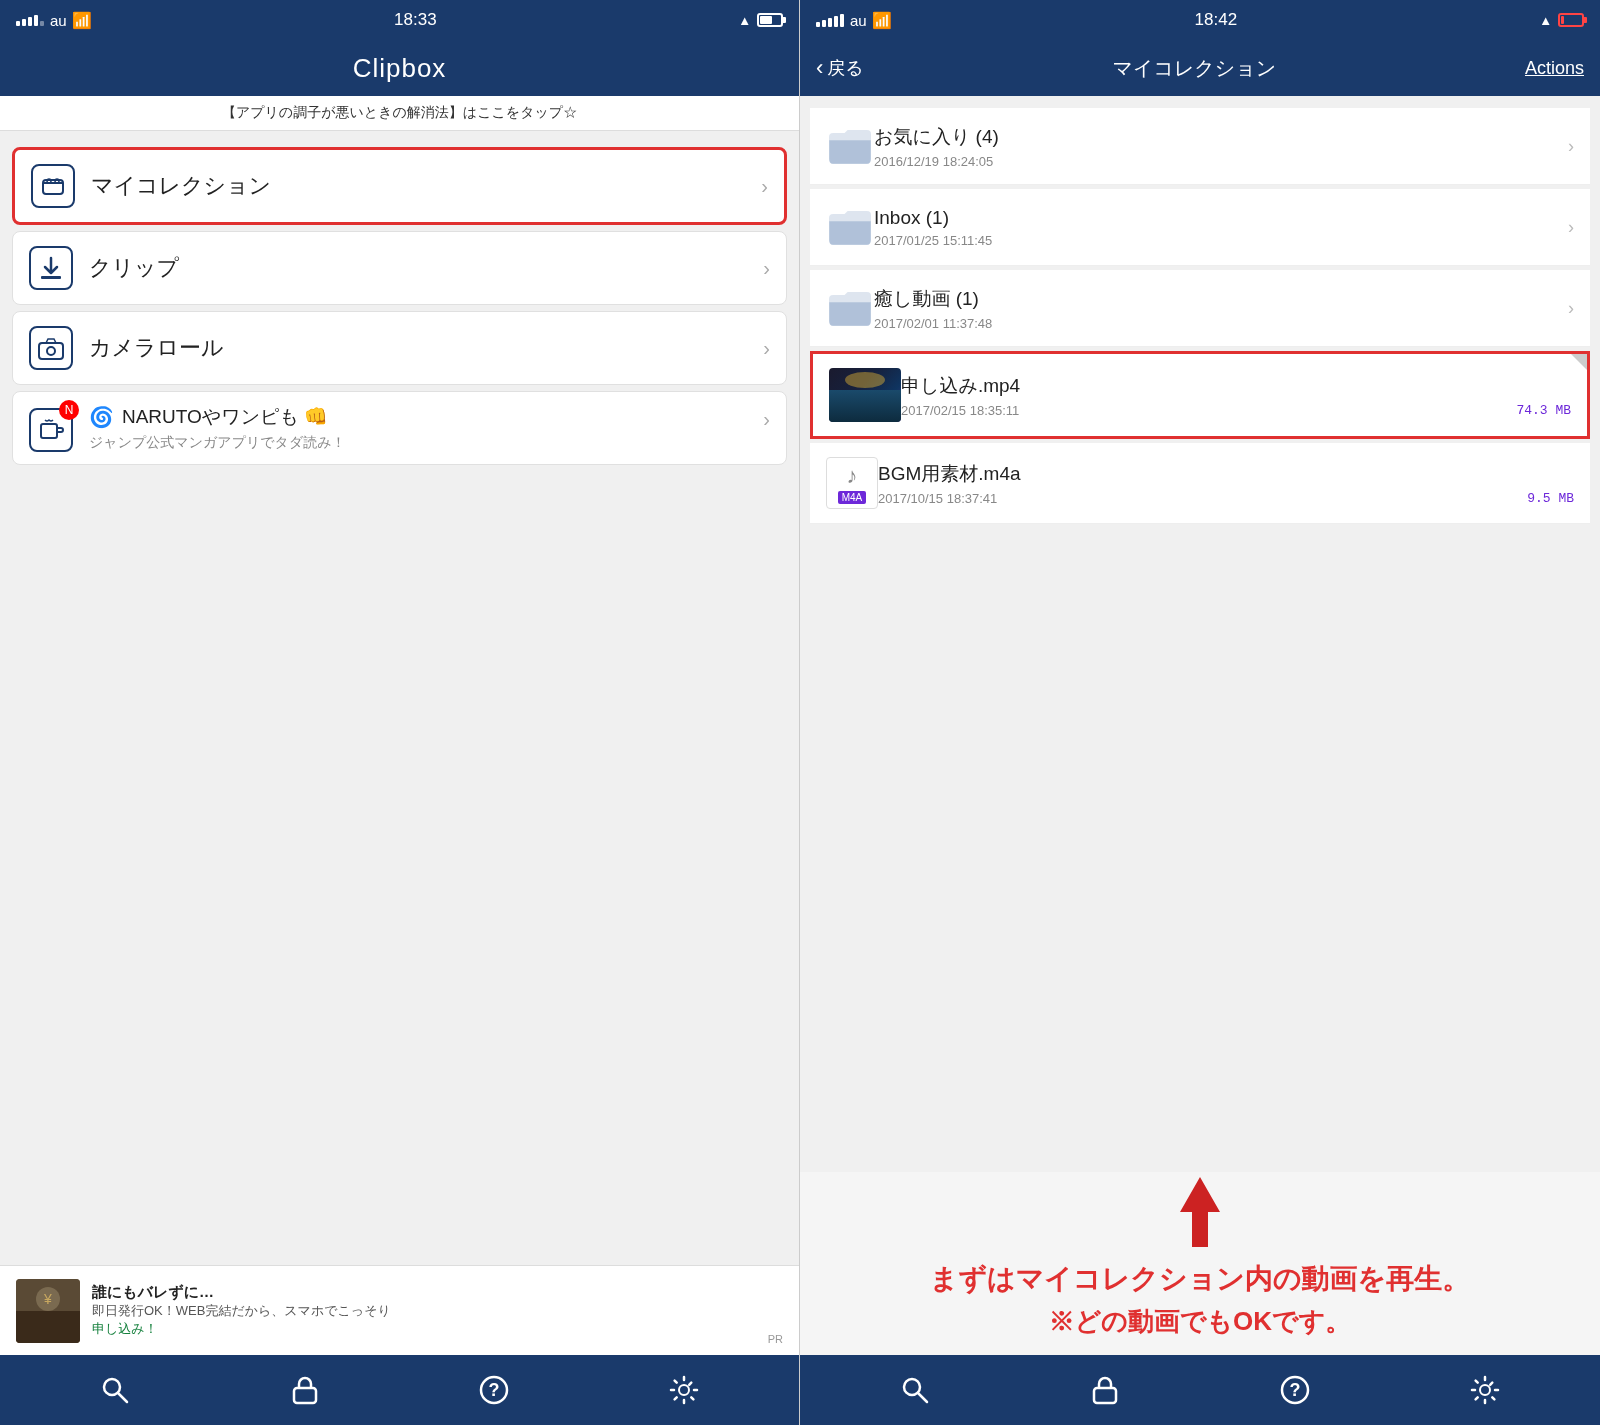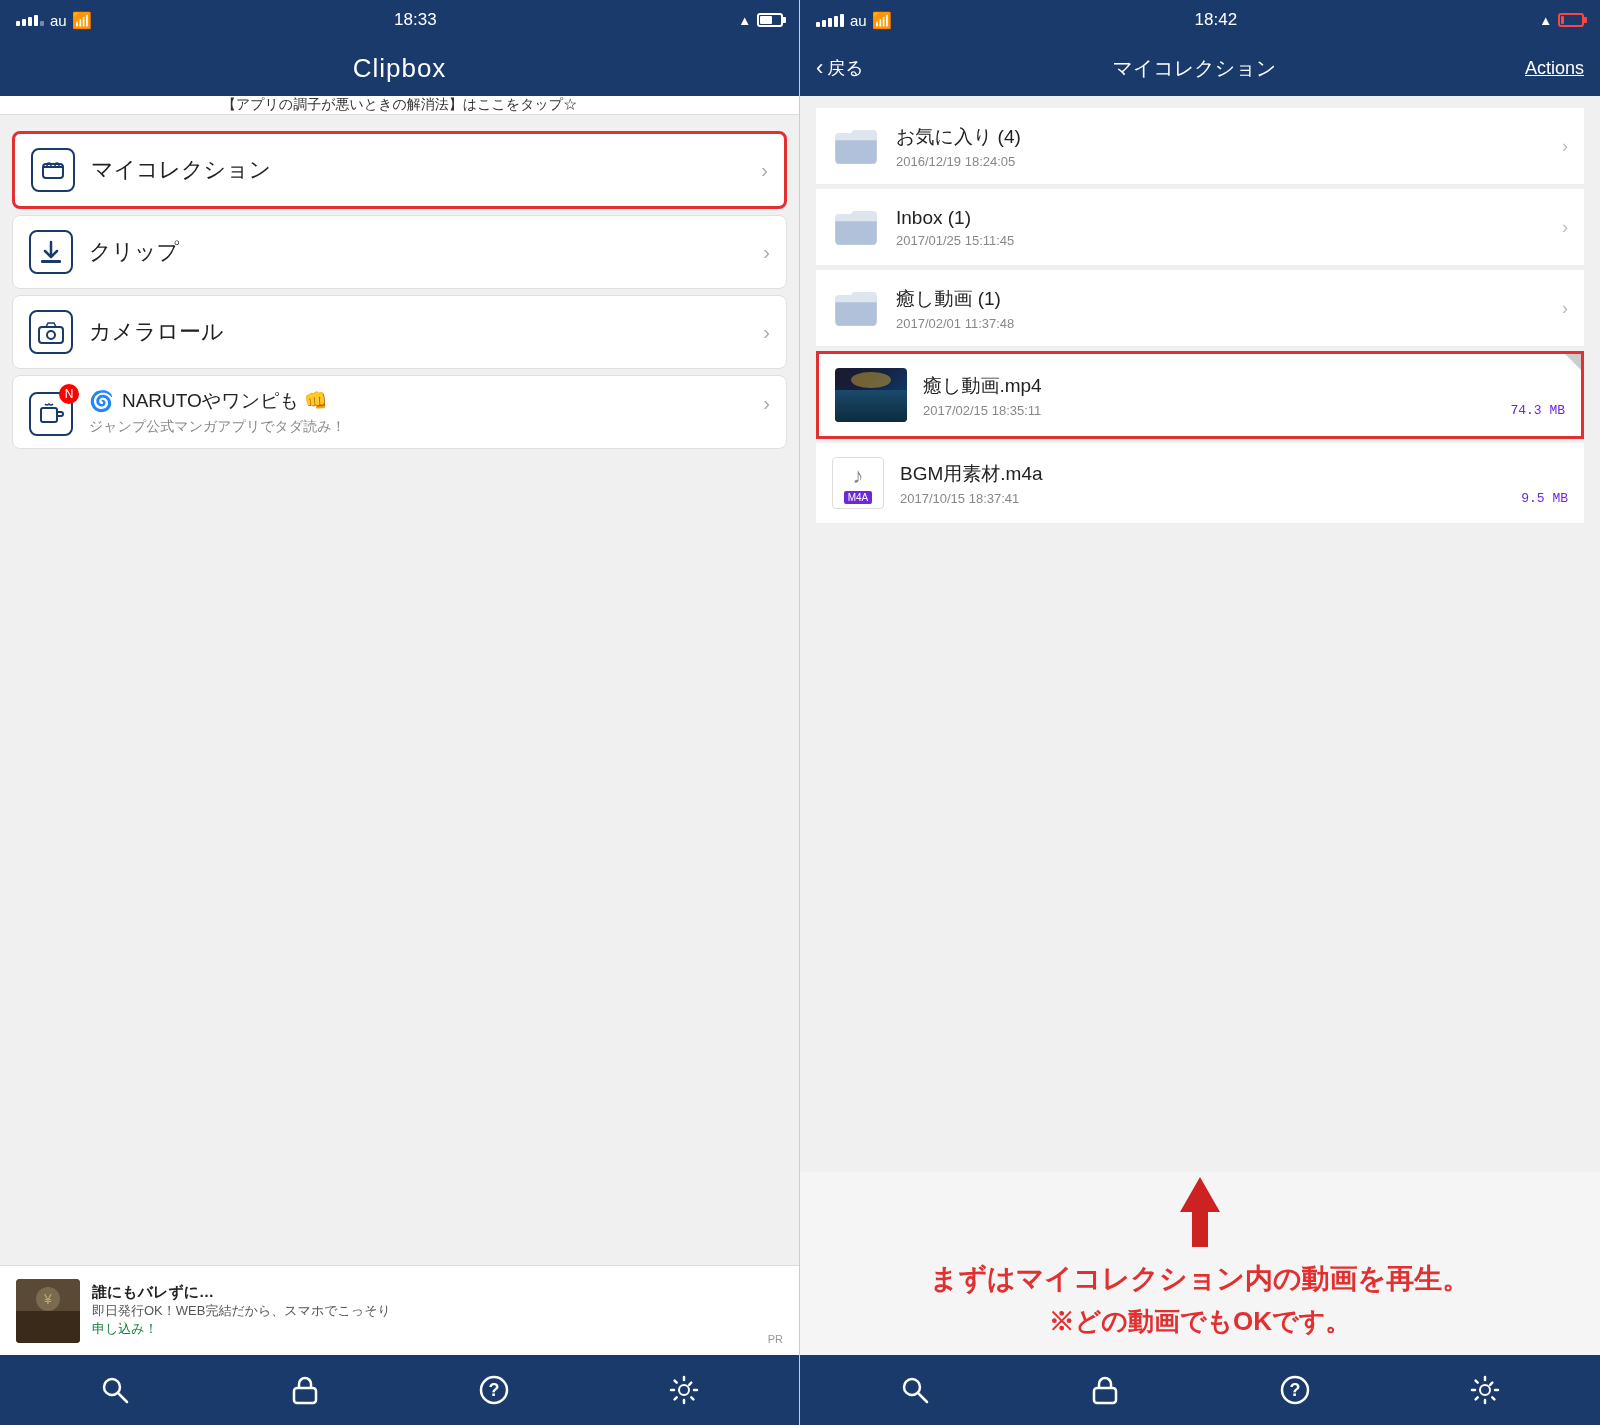--- a/index.html
+++ b/index.html
@@ -54,21 +54,21 @@
     }
     .nav-bar .title {
       font-size: 26px;
       font-weight: 400;
       letter-spacing: 1px;
     }
 
     .banner {
       background: white;
       text-align: center;
-      padding: 0;
+      padding: 8px;
       font-size: 14px;
       color: #333;
       border-bottom: 1px solid #ddd;
     }
 
     .menu-list {
       flex: 1;
       background: #f0f0f0;
       padding: 10px 0;
     }
@@ -206,24 +206,24 @@
       flex: 1;
       background: #f0f0f0;
       padding: 8px 0;
       overflow: hidden;
     }
 
     .collection-item {
       display: flex;
       align-items: center;
       background: white;
-      margin: 4px 16px;
+      margin: 4px 10px;
       padding: 14px 16px;
       border-bottom: 1px solid #eee;
-      gap: 16px;
+      gap: 0;
       position: relative;
     }
     .collection-item.highlighted {
       border: 3px solid #e03030;
     }
 
     .folder-icon {
       width: 48px;
       height: 48px;
       display: flex;
@@ -605,21 +605,21 @@
 
       <div class="collection-item highlighted" style="position:relative;">
         <div class="file-thumb">
           <div class="file-thumb-img">
             <div class="thumb-pool"></div>
             <div class="thumb-lights"></div>
           </div>
         </div>
         <div class="dog-ear"></div>
         <div class="item-info">
-          <div class="item-name">癒し動画.mp4</div>
+          <div class="item-name">申し込み.mp4</div>
           <div style="display:flex; justify-content:space-between;">
             <span class="item-date">2017/02/15 18:35:11</span>
             <span class="item-size">74.3 MB</span>
           </div>
         </div>
       </div>
 
       <div class="collection-item">
         <div class="m4a-thumb">
           <span class="m4a-note">♪</span>

